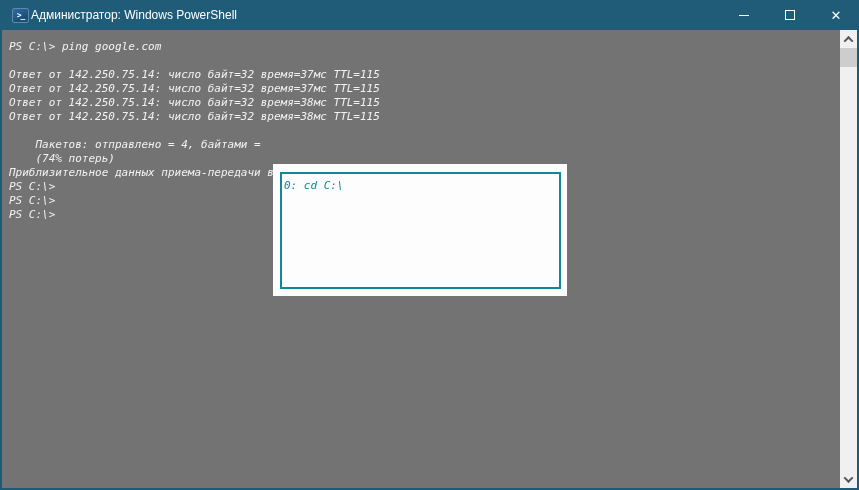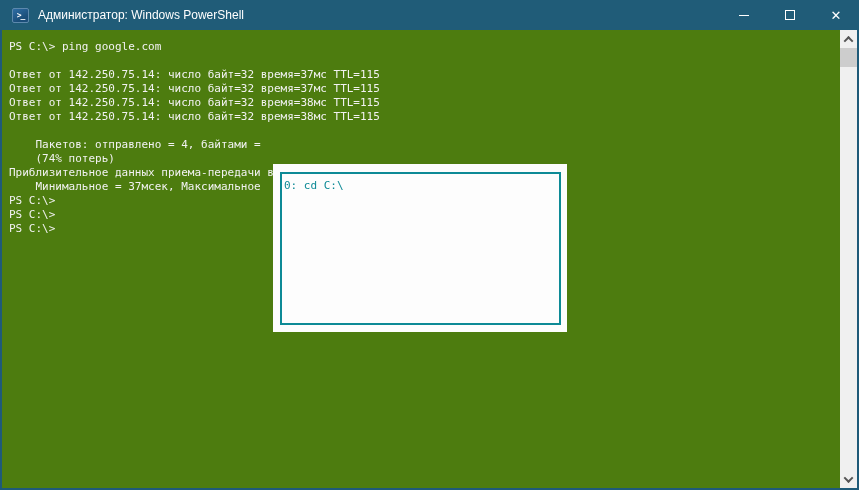--- a/index.html
+++ b/index.html
@@ -15,47 +15,47 @@
     background:#205c78; display:flex; align-items:center;
   }
   .app-icon {
     width:17px; height:15px; margin-left:12px; flex:0 0 auto;
     background:linear-gradient(150deg,#2e6da4 0%,#1b4e79 70%);
     border:1px solid #5d89ad; border-radius:2px;
     color:#fff; font-size:8px; font-weight:bold; line-height:13px;
     text-align:center; letter-spacing:-1px;
   }
   .title-text {
-    margin-left:9px; color:#ffffff; font-size:12px;
+    margin-left:2px; color:#ffffff; font-size:12px;
     font-family:"Liberation Sans","DejaVu Sans",sans-serif;
     white-space:nowrap; flex:1 1 auto;
   }
   .win-btns { display:flex; height:100%; flex:0 0 auto; }
   .win-btn {
     width:46px; height:30px; display:flex; align-items:center; justify-content:center;
     color:#fff; cursor:default;
   }
   .glyph-min { width:10px; height:1px; background:#fff; }
   .glyph-max { width:10px; height:10px; border:1px solid #fff; }
   .glyph-close { font-size:13px; line-height:13px; color:#fff;
     font-family:"DejaVu Sans",sans-serif; }
   
   .console-wrap {
     position:absolute; top:30px; left:0; right:0; bottom:0;
-    background:#4d7c0f;
-    border-left:2px solid #1e5a78; border-right:2px solid #1e5a78; border-bottom:2px solid #1e5a78;
+    background:#737373;
+    border-left:2px solid #1e5a78; border-right:2px solid #1e5a78; border-bottom:2px solid #1e5a78;font-style:italic;
   }
   .console-text { position:absolute; top:10px; left:7px; right:20px; }
   .line {
     height:14px; line-height:14px; font-size:11px; color:#f2f2f2;
     white-space:pre; overflow:hidden;
   }
   
   .popup {
-    position:absolute; left:271px; top:134px; width:294px; height:168px;
+    position:absolute; left:271px; top:134px; width:294px; height:132px;
     background:#fdfdfd; z-index:5;
   }
   .popup-inner {
     position:absolute; top:8px; left:7px; right:6px; bottom:7px;
     border:2px solid #0d8a96; padding-top:5px;
   }
   .popup-row {
     height:14px; line-height:14px; font-size:11px; color:#0d8a96;
     white-space:pre; padding-left:2px;
   }
@@ -105,21 +105,20 @@
       <div class="line">PS C:\&gt; ping google.com</div>
       <div class="line"></div>
       <div class="line">Ответ от 142.250.75.14: число байт=32 время=37мс TTL=115</div>
       <div class="line">Ответ от 142.250.75.14: число байт=32 время=37мс TTL=115</div>
       <div class="line">Ответ от 142.250.75.14: число байт=32 время=38мс TTL=115</div>
       <div class="line">Ответ от 142.250.75.14: число байт=32 время=38мс TTL=115</div>
       <div class="line"></div>
       <div class="line">    Пакетов: отправлено = 4, байтами =</div>
       <div class="line">    (74% потерь)</div>
       <div class="line">Приблизительное данных приема-передачи в</div>
-      <div class="line">    Минимальное = 37мсек, Максимальное</div>
       <div class="line">PS C:\&gt;</div>
       <div class="line">PS C:\&gt;</div>
       <div class="line">PS C:\&gt;</div>
     </div>
 
     <div class="popup">
       <div class="popup-inner">
         <div class="popup-row">0: cd C:\</div>
       </div>
     </div>

